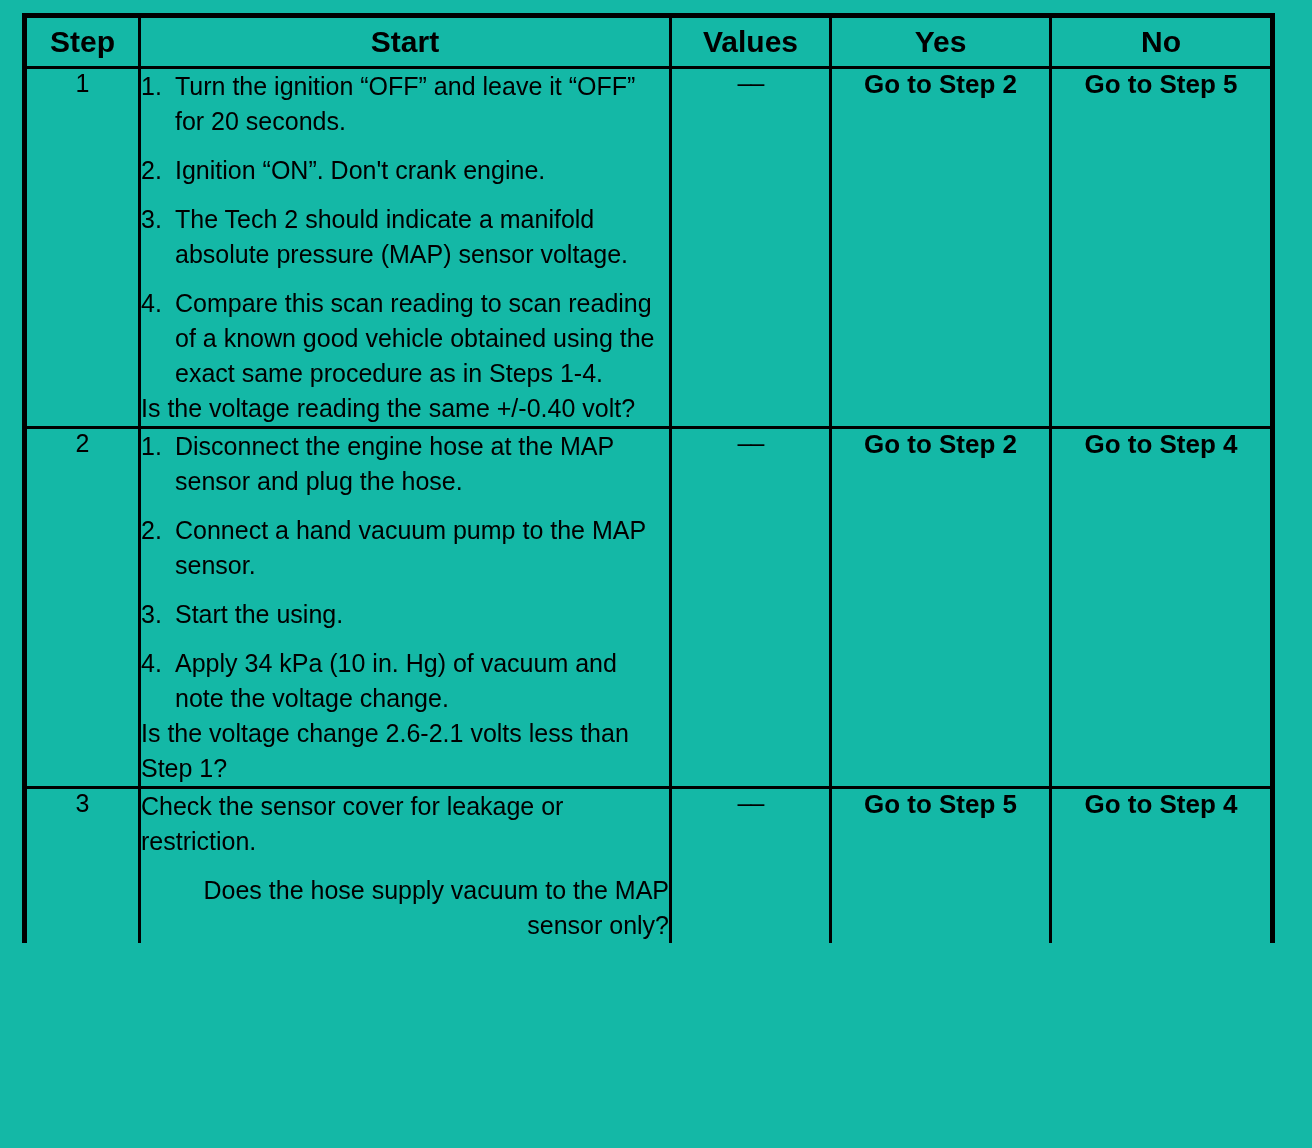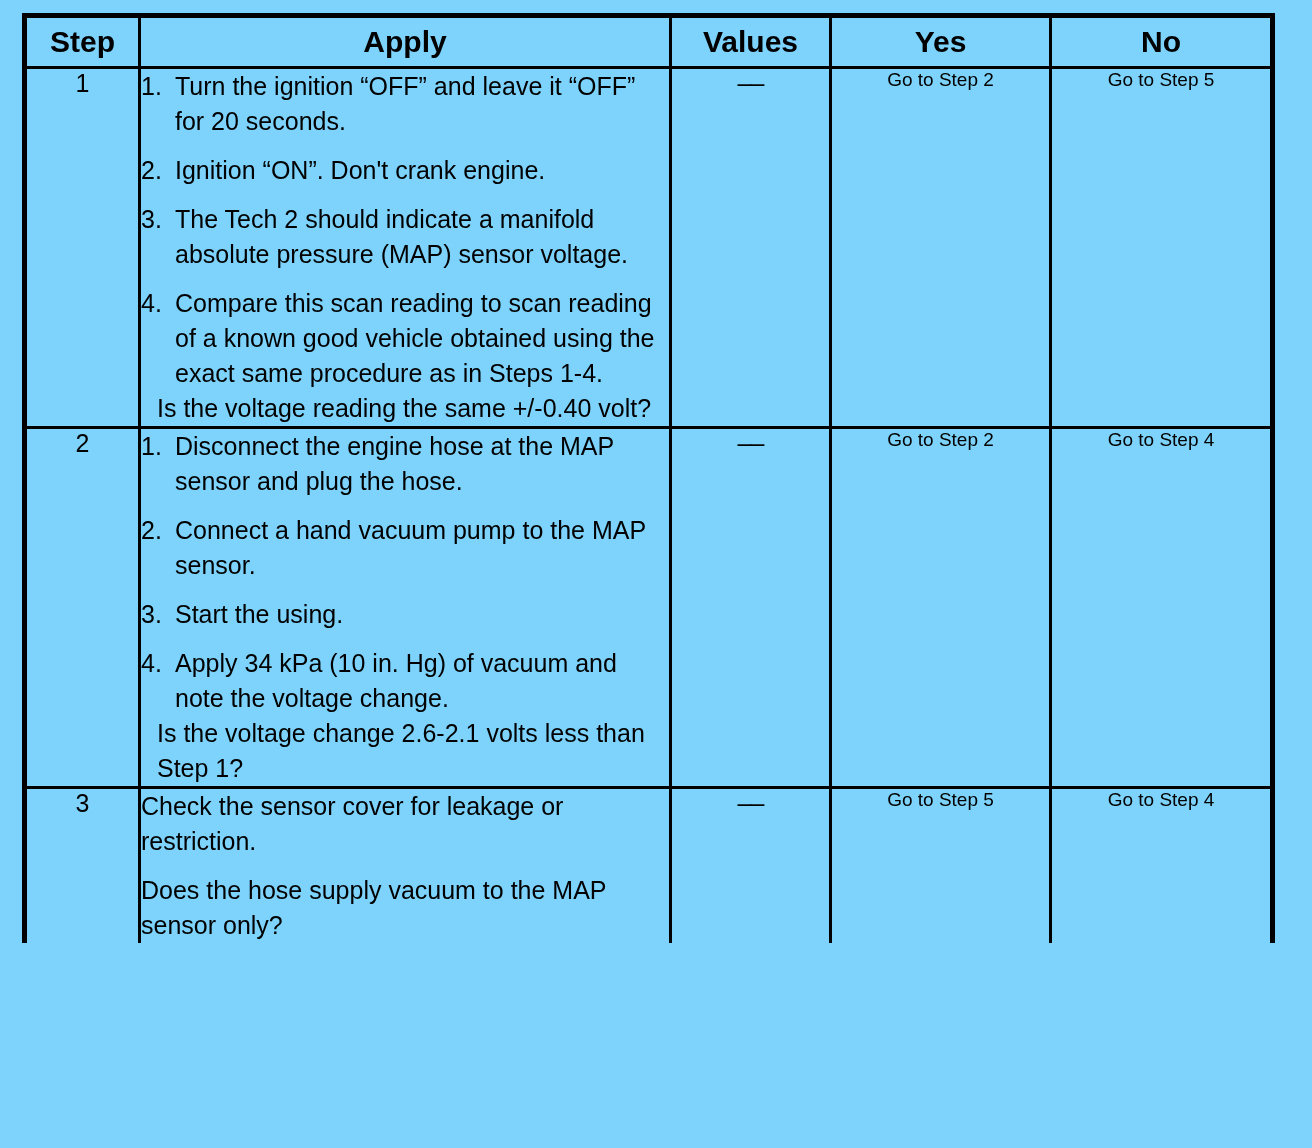--- a/index.html
+++ b/index.html
@@ -12,21 +12,21 @@
     height: 1148px;
     font-family: "Liberation Sans", sans-serif;
     color: #000000;
     overflow: hidden;
   }
 
   .sheet {
     position: relative;
     width: 1312px;
     height: 1148px;
-    background: #7dd3fc;
+    background: #14b8a6;
   }
 
   
   table.diag-table {
     position: absolute;
     left: 22px;
     top: 13px;
     width: 1248px;
     border-collapse: collapse;
     table-layout: fixed;
@@ -88,22 +88,23 @@
     text-align: center;
     vertical-align: middle;
     font-size: 25px;
     letter-spacing: -1px;
   }
 
   
   td.cell-branch {
     text-align: center;
     vertical-align: bottom;
-    font-size: 19px;
+    font-size: 26px;
     padding-bottom: 20px;
+    font-weight: bold;
   }
 
   
   ol.action-list {
     list-style: none;
     margin: 0 0 0 0;
     padding: 0;
   }
   ol.action-list > li {
     position: relative;
@@ -120,24 +121,24 @@
   }
 
   p.action-para {
     margin: 0 0 14px 0;
   }
   p.action-para:last-child {
     margin-bottom: 0;
   }
   .gap-above {
     margin-top: 22px;
+    text-align: right;
   }
   .question {
     margin-top: 18px;
-    padding-left: 16px;
   }
 
   
   tr.row-clipped td {
     border-bottom: none;
   }
 </style>
 </head>
 <body>
 
@@ -148,21 +149,21 @@
       <col class="col-step">
       <col class="col-action">
       <col class="col-values">
       <col class="col-yes">
       <col class="col-no">
     </colgroup>
 
     <thead>
       <tr>
         <th>Step</th>
-        <th>Apply</th>
+        <th>Start</th>
         <th>Values</th>
         <th>Yes</th>
         <th>No</th>
       </tr>
     </thead>
 
     <tbody>
 
       <tr>
         <td class="cell-step">1</td>

